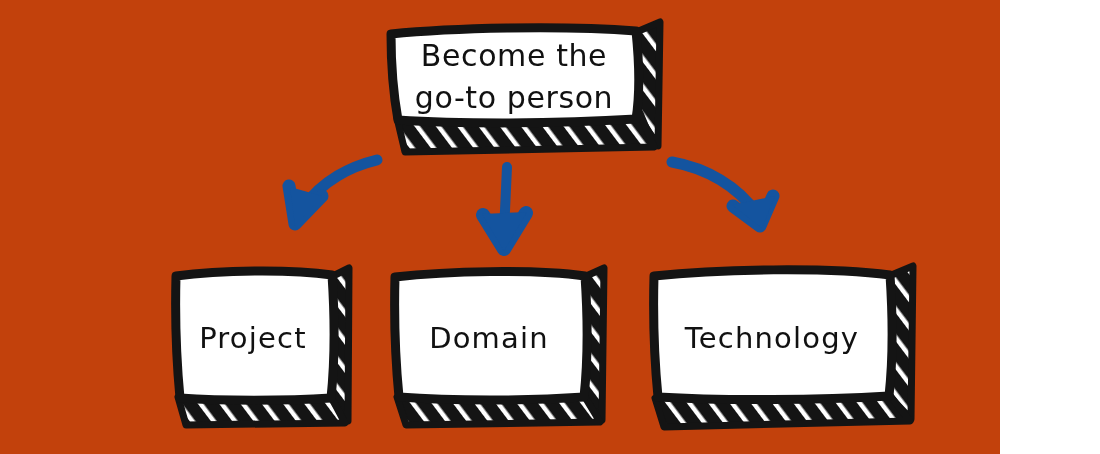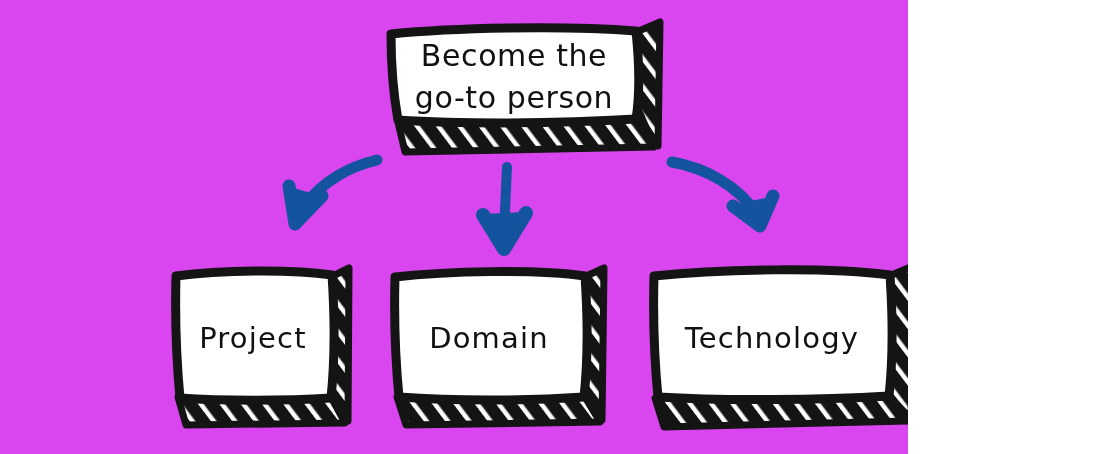--- a/index.html
+++ b/index.html
@@ -5,23 +5,23 @@
   html, body {
     margin: 0;
     padding: 0;
     background: #ffffff;
   }
   body {
     font-family: "DejaVu Sans", sans-serif;
   }
   #canvas {
     position: relative;
-    width: 908px;
+    width: 1000px;
     height: 454px;
-    background: #d946ef;
+    background: #c2410c;
     overflow: hidden;
   }
   #diagram-svg {
     position: absolute;
     top: 0;
     left: 0;
     width: 1100px;
     height: 454px;
     display: block;
   }

